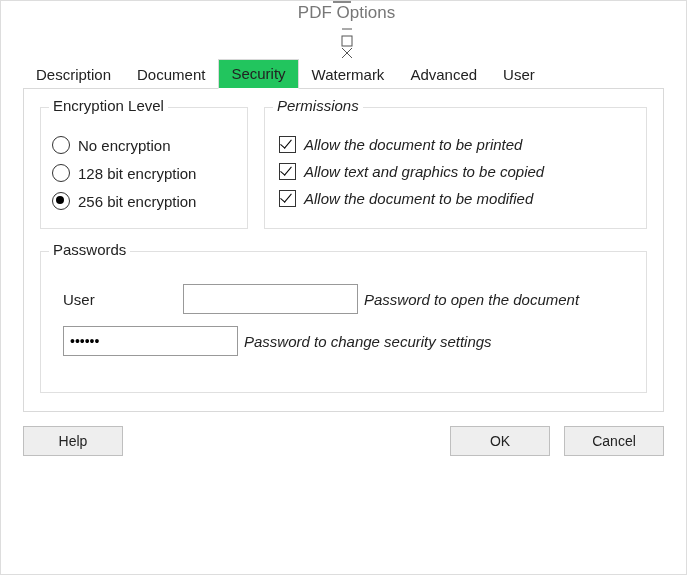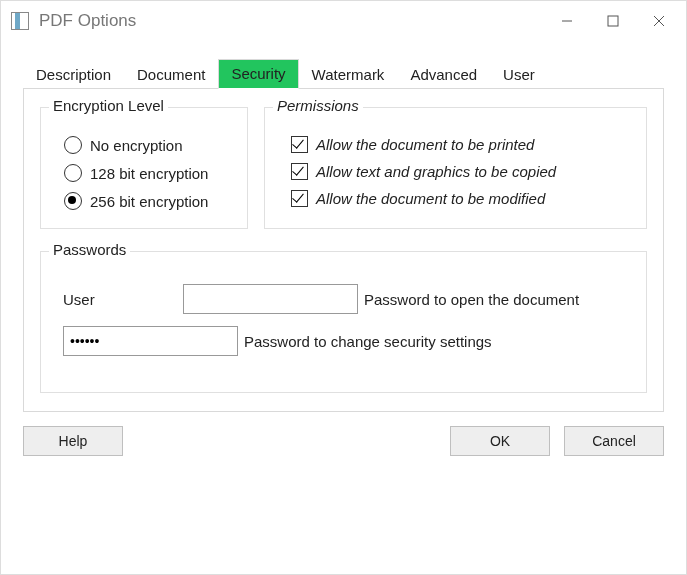--- a/index.html
+++ b/index.html
@@ -13,20 +13,21 @@
     height: 575px;
     border: 1px solid #ddd;
   }
   .titlebar {
     display: flex;
     align-items: center;
     height: 40px;
     padding: 0 4px 0 10px;
     color: #777;
     font-size: 17px;
+    flex-direction: column;
   }
   .titlebar .app-icon {
     width: 18px; height: 18px;
     border: 1px solid #888;
     margin-right: 10px;
     position: relative;
     background: #fff;
   }
   .titlebar .app-icon::before {
     content: "";
@@ -92,21 +93,21 @@
     padding: 0 4px;
     font-size: 15px;
     color: #222;
   }
   .enc-box { width: 208px; padding-left: 11px; }
   .perm-box { flex: 1; font-style: italic; }
   .radio-row, .check-row {
     display: flex;
     align-items: center;
     gap: 8px;
-    margin: 10px 12px;
+    margin: 10px 0;
     font-size: 15px;
   }
   .radio-row:first-of-type, .check-row:first-of-type { margin-top: 4px; }
   .radio-row:last-of-type, .check-row:last-of-type { margin-bottom: 4px; }
   .radio {
     width: 18px; height: 18px;
     border: 1.2px solid #333;
     border-radius: 50%;
     position: relative;
     flex: none;
@@ -146,21 +147,21 @@
   }
   .pw-label { width: 120px; }
   .pw-input {
     width: 175px;
     height: 30px;
     border: 1px solid #999;
     padding: 0 6px;
     font-size: 14px;
     font-family: inherit;
   }
-  .pw-hint { margin-left: 6px; }
+  .pw-hint { margin-left: 6px; font-style: italic; }
   .footer {
     display: flex;
     gap: 14px;
     margin-top: 14px;
     align-items: center;
   }
   .footer .spacer { flex: 1; }
   .btn {
     width: 100px;
     height: 30px;

